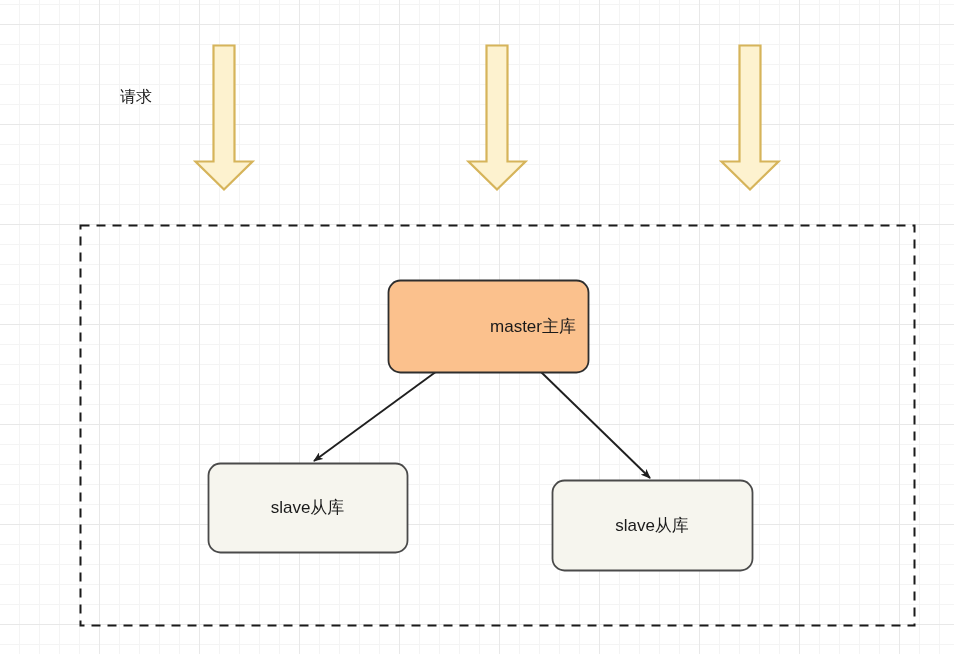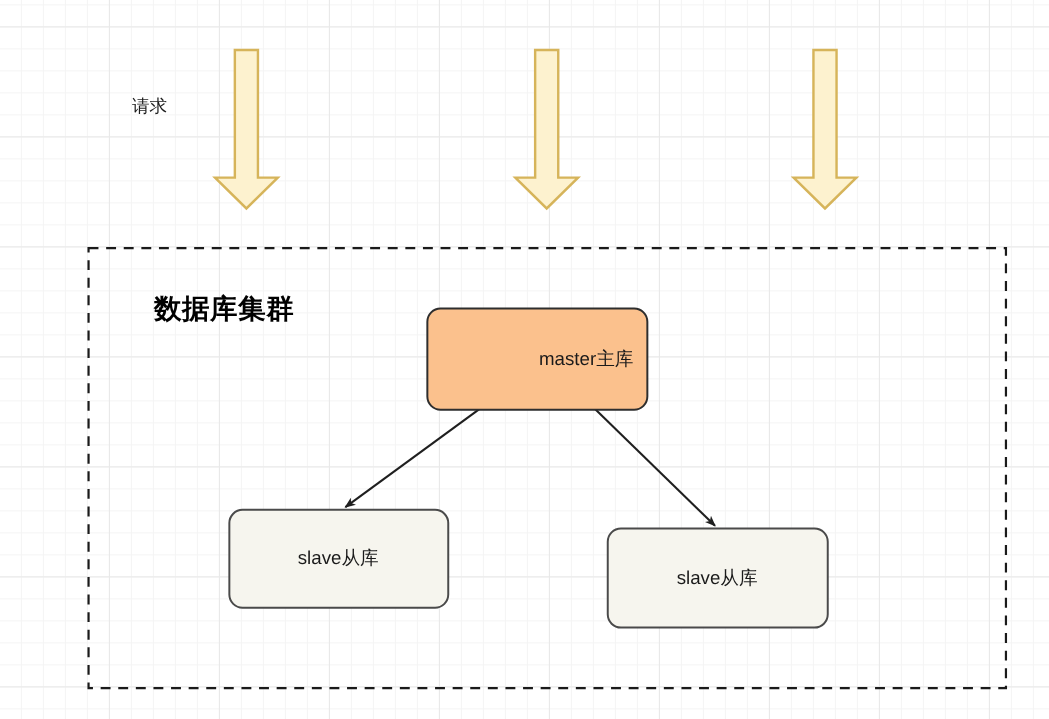--- a/index.html
+++ b/index.html
@@ -104,21 +104,20 @@
     <line x1="540" y1="371" x2="650" y2="478" stroke="#1f1f1f" stroke-width="1.9" marker-end="url(#arrowhead)"></line>
 
     <rect x="388.5" y="280.5" width="200" height="92" rx="12" ry="12" fill="#fbc18d" stroke="#2e2e2e" stroke-width="1.8"></rect>
 
     <rect x="208.5" y="463.5" width="199" height="89" rx="12" ry="12" fill="#f6f5ee" stroke="#4a4a4a" stroke-width="1.8"></rect>
     <rect x="552.5" y="480.5" width="200" height="90" rx="12" ry="12" fill="#f6f5ee" stroke="#4a4a4a" stroke-width="1.8"></rect>
   </svg>
 
   <div id="request-label">请求</div>
 
-  <div id="cluster-title">数据库集群</div>
 
   <div id="master-label" class="node-label">master主库</div>
 
   <div id="slave-left-label" class="node-label">slave从库</div>
 
   <div id="slave-right-label" class="node-label">slave从库</div>
 
 </div>
 
 </body></html>

